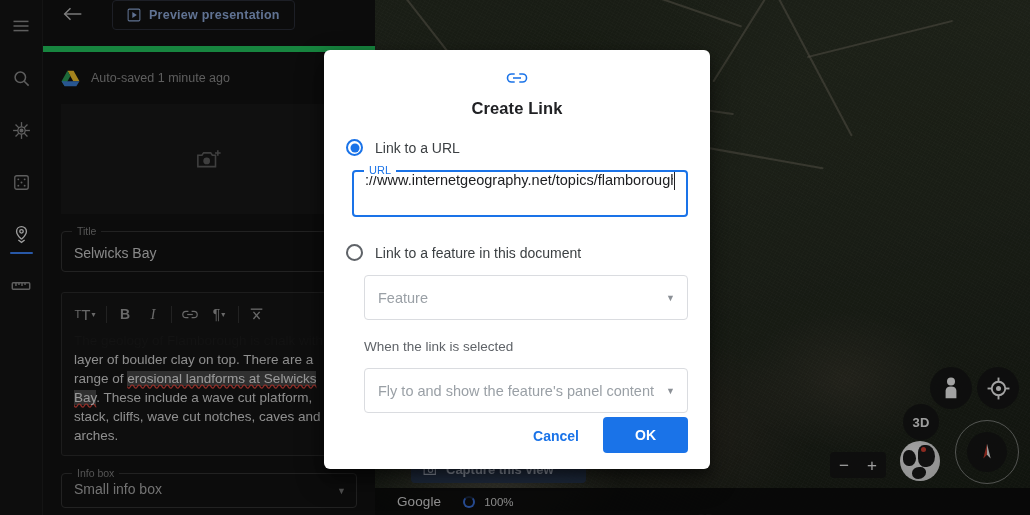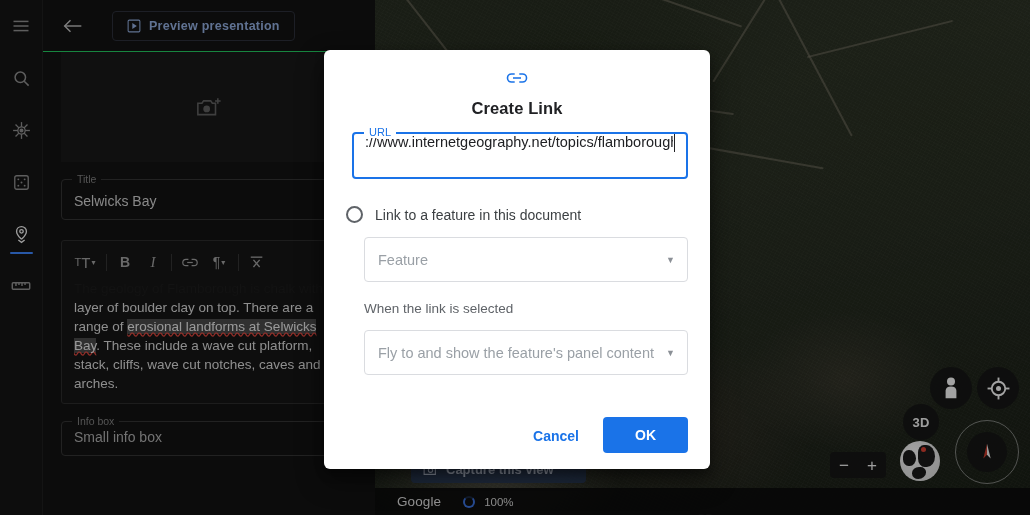--- a/index.html
+++ b/index.html
@@ -110,22 +110,22 @@
     content: ""; position: absolute; bottom: 6px; left: 10px;
     width: 23px; height: 2px; background: #3b82f6; border-radius: 1px;
   }
 
   
   .panel {
     position: absolute; left: 43px; top: 0; width: 332px; height: 515px;
     background: #121212;
   }
   .panel-top {
-    height: 52px; display: flex; align-items: center;
-    border-bottom: 1px solid #22c55e; padding-left: 16px;
+    height: 52px; display: flex; align-items: flex-start;
+    border-bottom: 6px solid #22c55e; padding-left: 16px;
   }
   .back-arrow {
     width: 28px; height: 28px; color: #bdbdbd; cursor: pointer;
     display: flex; align-items: center; justify-content: center; font-size: 19px;
   }
   .preview-btn {
     margin-left: 25px; height: 30px; padding: 0 14px;
     border: 1px solid #2b2f38; border-radius: 4px;
     display: flex; align-items: center; gap: 8px;
     color: #8ea9d8; font-size: 12.5px; font-weight: 700;
@@ -402,20 +402,28 @@
       </div>
       <button class="preview-btn">
         <svg width="14" height="14" viewBox="0 0 20 20" fill="none" stroke="currentColor" stroke-width="1.5">
           <rect x="1.6" y="1.6" width="16.8" height="16.8" rx="1.6"></rect>
           <polygon points="7.6,5.8 14,10 7.6,14.2" fill="currentColor" stroke="none"></polygon>
         </svg>
         <span>Preview presentation</span>
       </button>
     </div>
 
+    <div class="saved-row">
+      <svg width="19" height="17" viewBox="0 0 24 21">
+        <polygon points="8.1,0.8 15.9,0.8 23.3,14 15.5,14" fill="#f4c22b"></polygon>
+        <polygon points="8.1,0.8 0.7,14 4.6,20.4 11.9,7.3" fill="#2c9c55"></polygon>
+        <polygon points="0.7,14 4.6,20.4 19.4,20.4 23.3,14" fill="#3b7fd4"></polygon>
+      </svg>
+      <span class="saved-text">Auto-saved 1 minute ago</span>
+    </div>
 
     <div class="img-placeholder">
       <svg width="26" height="23" viewBox="0 0 28 24" fill="none" stroke="#5e5e5e" stroke-width="1.7">
         <path d="M2 7.5h4.4l1.8-2.6h7.6l1.8 2.6H21v12.2H2z"></path>
         <circle cx="11.5" cy="13.5" r="3.6" fill="#5e5e5e" stroke="none"></circle>
         <line x1="23.5" y1="2" x2="23.5" y2="8"></line>
           <line x1="20.5" y1="5" x2="26.5" y2="5"></line>
       </svg>
     </div>
 
@@ -482,20 +490,24 @@
   <div class="dialog">
     <div class="dlg-icon">
       <svg width="22" height="16" viewBox="0 0 24 12" fill="none" stroke="#1a73e8" stroke-width="1.7">
         <path d="M9.5 1.6H6a4.4 4.4 0 0 0 0 8.8h3.5"></path>
         <path d="M14.5 1.6H18a4.4 4.4 0 0 1 0 8.8h-3.5"></path>
         <line x1="7.6" y1="6" x2="16.4" y2="6"></line>
       </svg>
     </div>
     <div class="dlg-title">Create Link</div>
 
+    <div class="radio-row">
+      <div class="radio on"></div>
+      <div class="radio-label">Link to a URL</div>
+    </div>
 
     <div class="url-field">
       <span class="url-legend">URL</span>
       <span class="url-value">://www.internetgeography.net/topics/flamborough/</span>
         <span class="caret"></span>
     </div>
 
     <div class="radio-row" style="margin-top:27px;">
       <div class="radio"></div>
       <div class="radio-label">Link to a feature in this document</div>

